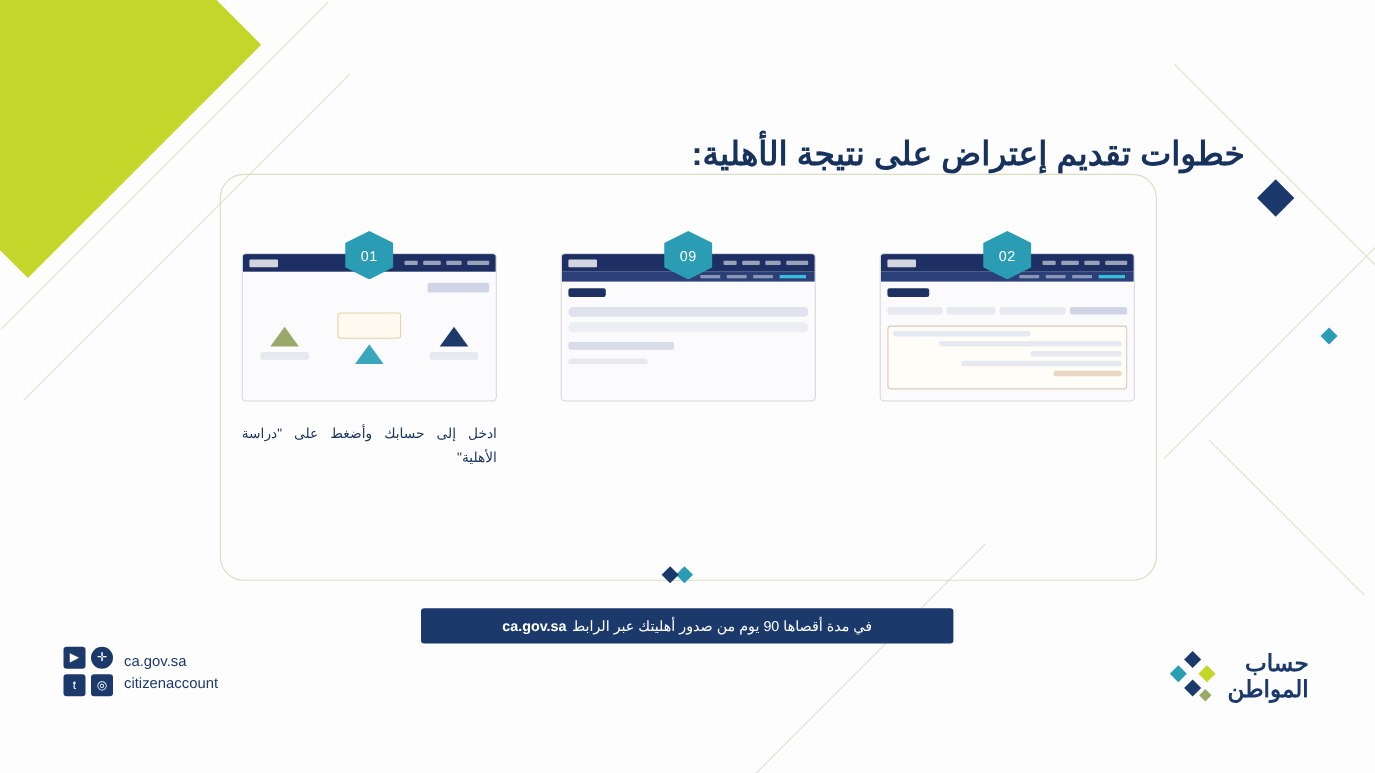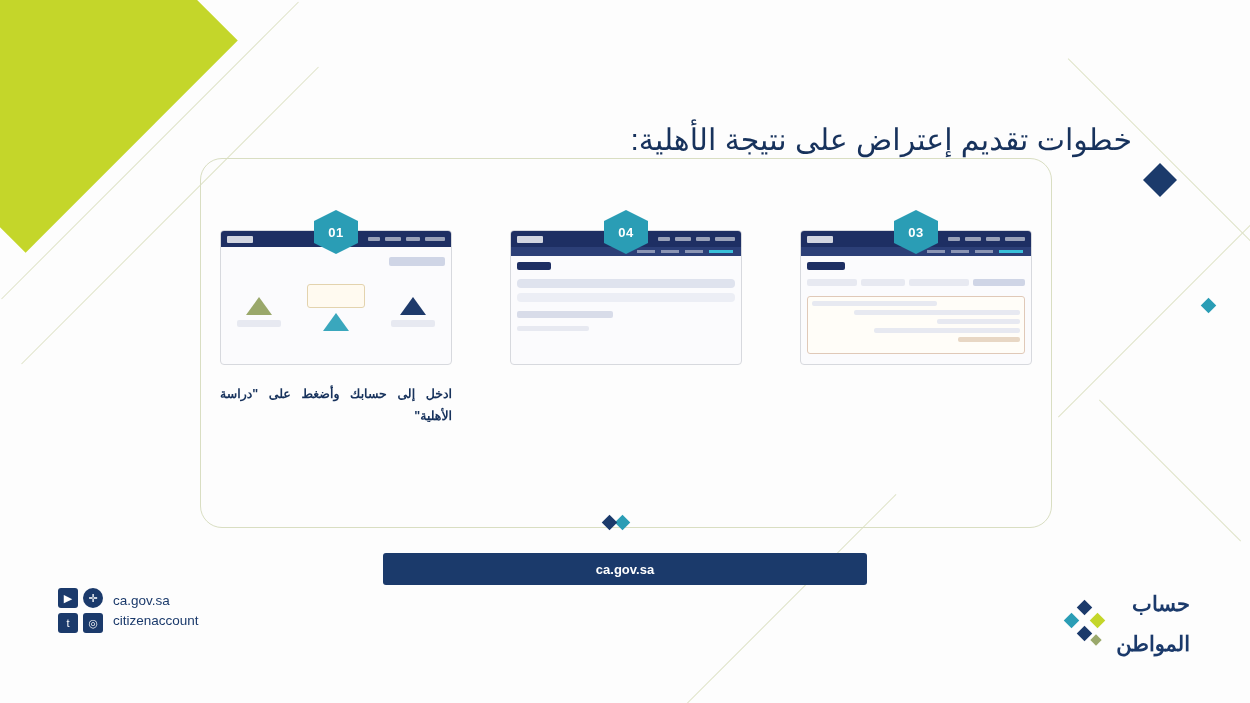--- a/index.html
+++ b/index.html
@@ -43,21 +43,21 @@
   .bg-diamond.d1 { right: 78px; top: 168px; width: 24px; height: 24px; }
   .bg-diamond.d2 { right: 36px; top: 300px; width: 11px; height: 11px; background:#2a9db5; }
 
   
   .title {
     position: absolute;
     top: 122px; right: 118px;
     width: 880px;
     text-align: right;
     font-size: 30px;
-    font-weight: normal;
+    font-weight: bold;
     color: #17325c;
     letter-spacing: 0.5px;
     direction: rtl;
   }
 
   
   .panel {
     position: absolute;
     left: 200px; top: 158px;
     width: 852px; height: 370px;
@@ -85,21 +85,21 @@
     z-index: 5;
     width: 44px; height: 44px;
   }
   .badge .hex {
     width: 44px; height: 44px;
     background: #2a9db5;
     clip-path: polygon(50% 0%, 100% 25%, 100% 75%, 50% 100%, 0% 75%, 0% 25%);
     display: flex; align-items: center; justify-content: center;
   }
   .badge .hex span {
-    font-size: 13px; font-weight: bold; color: #ffffff;
+    font-size: 13px; font-weight: normal; color: #ffffff;
     letter-spacing: 0.5px;
     direction: ltr;
   }
 
   
   .shot {
     width: 232px; height: 135px;
     border: 1px solid #d7d9de;
     border-radius: 4px;
     background: #fbfbfd;
@@ -164,21 +164,21 @@
   .tri.teal { border-bottom: 18px solid #3aa7bd; }
   .tri.olive { border-bottom: 18px solid #9aa86b; }
 
   .caption {
     margin-top: 18px;
     font-size: 12.5px;
     line-height: 22px;
     color: #17325c;
     text-align: justify;
     direction: rtl;
-    font-weight: bold;
+    font-weight: normal;
   }
 
   
   .connector {
     position: absolute;
     left: 604px; top: 517px;
     display: flex; align-items: center; gap: 2px;
   }
   .connector .dm {
     width: 11px; height: 11px; transform: rotate(45deg);
@@ -234,21 +234,21 @@
     display: flex; flex-direction: row; align-items: center; gap: 10px;
     direction: rtl;
   }
   .brand-text {
     text-align: right;
     color: #1b3a6b;
     font-weight: bold;
     line-height: 24px;
   }
   .brand-text .l1 { font-size: 21px; }
-  .brand-text .l2 { font-size: 21px; margin-top: 16px; }
+  .brand-text .l2 { font-size: 21px; }
   .brand-mark {
     position: relative;
     width: 42px; height: 42px;
   }
   .brand-mark i {
     position:absolute; width: 11px; height: 11px; transform: rotate(45deg);
   }
   .brand-mark i.a { background:#1b3a6b; left: 15px; top: -1px; }
   .brand-mark i.b { background:#2a9db5; left: 2px;  top: 12px; }
   .brand-mark i.c { background:#c4d62a; left: 28px; top: 12px; }
@@ -272,21 +272,21 @@
 
   <div class="title">خطوات تقديم إعتراض على نتيجة الأهلية:</div>
 
   <div class="panel"></div>
 
   <div class="steps">
 
     <div class="step">
       <div class="badge">
         <div class="hex">
-            <span>03</span>
+            <span>02</span>
           </div>
       </div>
       <div class="shot">
         <div class="navbar">
           <i class="w1"></i>
             <i class="w2"></i>
             <i class="w3"></i>
             <i class="w4"></i>
           <div class="logo"></div>
         </div>
@@ -313,21 +313,21 @@
             <div class="bar sm" style="width:70%;"></div>
             <div class="bar sm" style="width:30%;background:#e8d7c4;"></div>
           </div>
         </div>
       </div>
     </div>
 
     <div class="step">
       <div class="badge">
         <div class="hex">
-            <span>04</span>
+            <span>09</span>
           </div>
       </div>
       <div class="shot">
         <div class="navbar">
           <i class="w1"></i>
             <i class="w2"></i>
             <i class="w3"></i>
             <i class="w4"></i>
           <div class="logo"></div>
         </div>
@@ -391,20 +391,21 @@
     </div>
 
   </div>
 
   <div class="connector">
     <div class="dm teal"></div>
     <div class="dm navy"></div>
   </div>
 
   <div class="banner">
+    <span>في مدة أقصاها 90 يوم من صدور أهليتك عبر الرابط</span>
     <span class="url">ca.gov.sa</span>
   </div>
 
   <div class="footer-social">
     <div class="icons-grid">
       <div class="ic">▶</div>
       <div class="ic round">✛</div>
       <div class="ic">t</div>
       <div class="ic">◎</div>
     </div>

